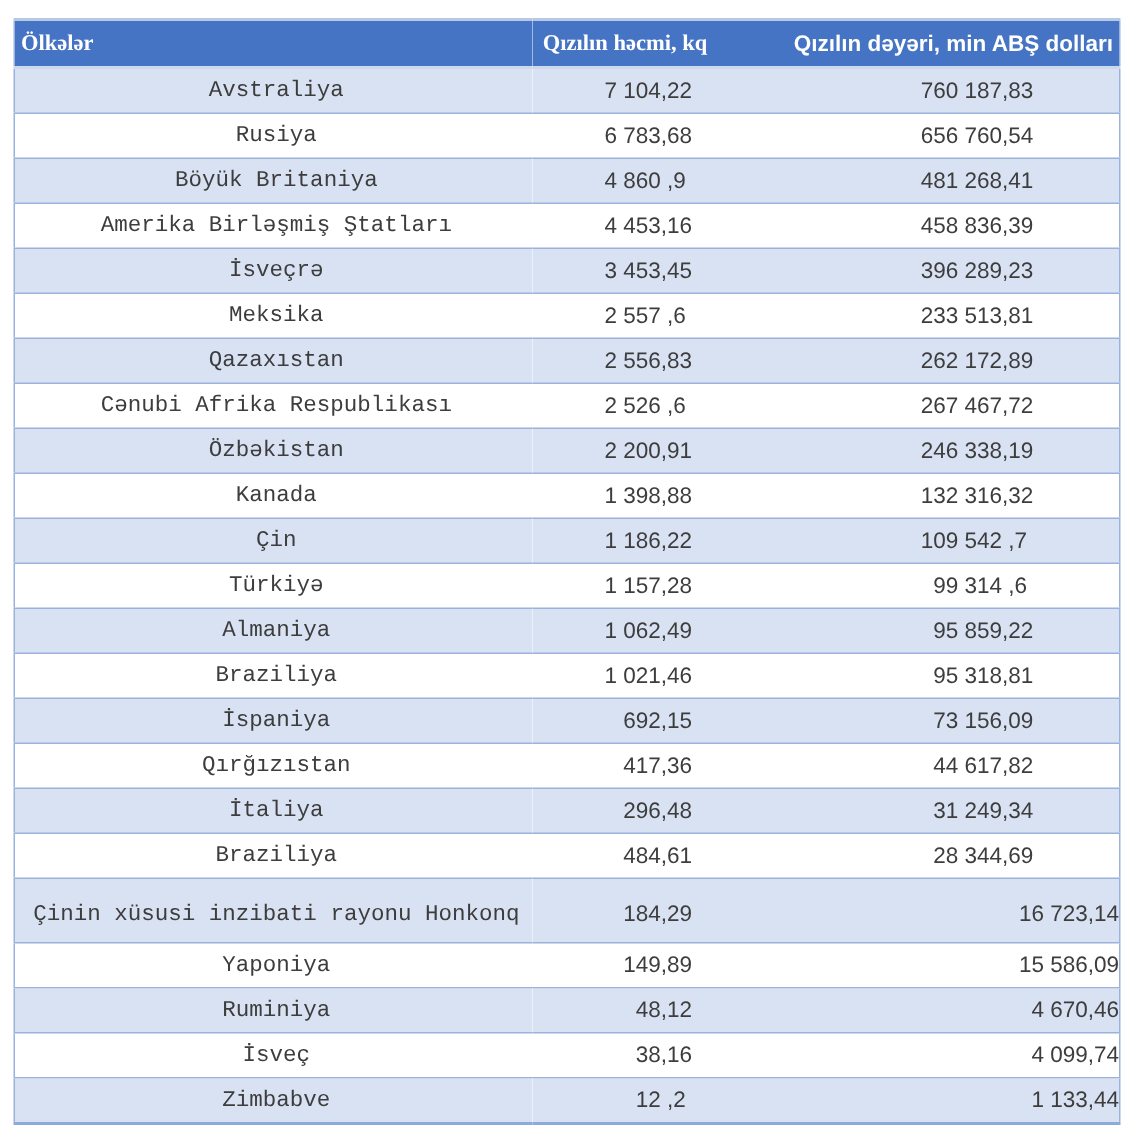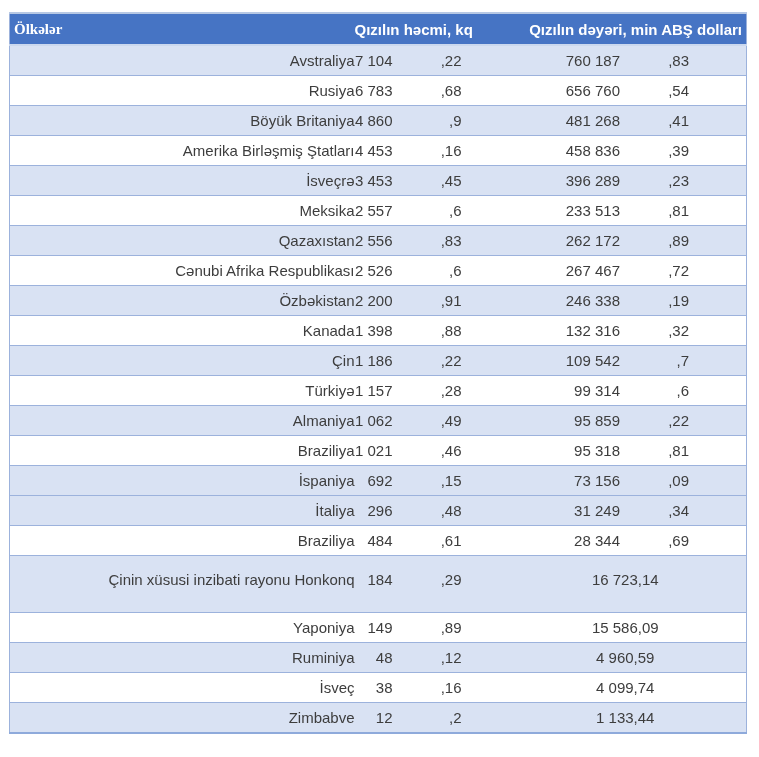--- a/index.html
+++ b/index.html
@@ -36,40 +36,40 @@
     background:var(--header-bg);
     color:var(--header-text);
     font-weight:bold;
     height:30px;
     vertical-align:middle;
     border-bottom:2px solid #CBD8EE;
     white-space:nowrap;
     overflow:hidden;
   }
   thead th.h1{text-align:left;padding:0 0 0 4px;font-family:Liberation Serif, serif;}
-  thead th.h2{text-align:right;padding:0 8px 0 0;}
+  thead th.h2{text-align:right;padding:0 8px 0 0;font-family:Liberation Serif, serif;}
   thead th.h3{text-align:right;padding:0 4px 0 0;}
   tbody td{
     line-height:29px;
     padding:0;
     border-bottom:1px solid var(--grid-line);
     vertical-align:middle;
     white-space:nowrap;
     overflow:hidden;
   }
   tbody tr:last-child td{border-bottom:none;}
   tr.band td{background:var(--band-row-bg);}
   tr.plain td{background:var(--plain-row-bg);}
-  tr.tall td{padding-top:9px;padding-bottom:18px;}
-  td.c1{text-align:right;padding-left:4px;}
+  tr.tall td{padding-top:9px;padding-bottom:4px;}
+  td.c1{text-align:center;padding-left:4px;font-family:Liberation Mono, monospace;}
   td.c2{text-align:right;padding-right:18px;}
   td.c3.right{text-align:right;padding-right:57px;}
-  td.c3.left{text-align:center;padding-left:25px;margin-top:36px;}
+  td.c3.left{text-align:right;padding-left:25px;margin-top:36px;}
   
-  .dec{display:inline-block;width:21px;text-align:right;margin-left:48px;}
+  .dec{display:inline-block;width:21px;text-align:center;}
 </style>
 </head>
 <body>
 
 <div class="table-wrap">
   <table class="gold">
     <colgroup>
       <col class="c1">
         <col class="c2">
         <col class="c3">
@@ -150,20 +150,25 @@
         <tr class="plain">
           <td class="c1">Braziliya</td>
           <td class="c2"><span class="int">1 021</span><span class="dec">,46</span></td>
           <td class="c3 right"><span class="int">95 318</span><span class="dec">,81</span></td>
         </tr>
         <tr class="band">
           <td class="c1">İspaniya</td>
           <td class="c2"><span class="int">692</span><span class="dec">,15</span></td>
           <td class="c3 right"><span class="int">73 156</span><span class="dec">,09</span></td>
         </tr>
+        <tr class="plain">
+          <td class="c1">Qırğızıstan</td>
+          <td class="c2"><span class="int">417</span><span class="dec">,36</span></td>
+          <td class="c3 right"><span class="int">44 617</span><span class="dec">,82</span></td>
+        </tr>
         <tr class="band">
           <td class="c1">İtaliya</td>
           <td class="c2"><span class="int">296</span><span class="dec">,48</span></td>
           <td class="c3 right"><span class="int">31 249</span><span class="dec">,34</span></td>
         </tr>
         <tr class="plain">
           <td class="c1">Braziliya</td>
           <td class="c2"><span class="int">484</span><span class="dec">,61</span></td>
           <td class="c3 right"><span class="int">28 344</span><span class="dec">,69</span></td>
         </tr>
@@ -173,21 +178,21 @@
           <td class="c3 left">16 723,14</td>
         </tr>
         <tr class="plain">
           <td class="c1">Yaponiya</td>
           <td class="c2"><span class="int">149</span><span class="dec">,89</span></td>
           <td class="c3 left">15 586,09</td>
         </tr>
         <tr class="band">
           <td class="c1">Ruminiya</td>
           <td class="c2"><span class="int">48</span><span class="dec">,12</span></td>
-          <td class="c3 left">4 960,59</td>
+          <td class="c3 left">4 670,46</td>
         </tr>
         <tr class="plain">
           <td class="c1">İsveç</td>
           <td class="c2"><span class="int">38</span><span class="dec">,16</span></td>
           <td class="c3 left">4 099,74</td>
         </tr>
         <tr class="band">
           <td class="c1">Zimbabve</td>
           <td class="c2"><span class="int">12</span><span class="dec">,2</span></td>
           <td class="c3 left">1 133,44</td>

